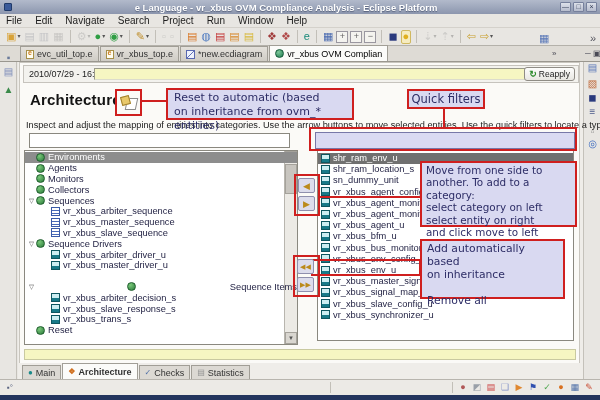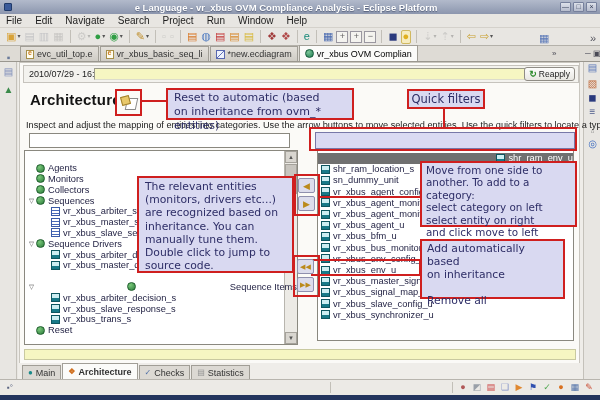--- a/index.html
+++ b/index.html
@@ -251,21 +251,21 @@
       <span class="tb-icon tb-abs" style="left: 589px; color: rgb(85, 85, 95);">»</span>
     </div>
 
   <div id="tabrow">
       <div class="etab">
         <span class="e-file-icon"></span>
         <span>evc_util_top.e</span>
       </div>
       <div class="etab">
         <span class="e-file-icon"></span>
-        <span>vr_xbus_basic_seq_li</span>
+        <span>vr_xbus_top.e</span>
       </div>
       <div class="etab">
         <span class="diagram-file-icon"></span>
         <span>*new.ecdiagram</span>
       </div>
       <div class="etab active">
         <span class="ovm-analysis-icon"></span>
         <span>vr_xbus OVM Complian</span>
       </div>
     </div>
@@ -307,20 +307,25 @@
 
       <input id="left-filter" value="" style="">
       <input id="right-filter" value="" style="">
 
       <div id="tree-panel">
         <div id="tree-sb">
           <div class="sb-btn" style="top:0">▲</div>
           <div class="thumb"></div>
           <div class="sb-btn" style="bottom:0">▼</div>
         </div>
+      <div class="trow sel" style="top: 1px; padding-left: 2px;">
+            <span class="exp"></span>
+            <span class="ticon icon-category"></span>
+            <span>Environments</span>
+          </div>
           <div class="trow" style="top: 11.8px; padding-left: 2px;">
             <span class="exp"></span>
             <span class="ticon icon-category"></span>
             <span>Agents</span>
           </div>
           <div class="trow" style="top: 22.6px; padding-left: 2px;">
             <span class="exp"></span>
             <span class="ticon icon-category"></span>
             <span>Monitors</span>
           </div>
@@ -385,21 +390,21 @@
             <span>vr_xbus_trans_s</span>
           </div>
           <div class="trow" style="top: 173.8px; padding-left: 2px;">
             <span class="exp"></span>
             <span class="ticon icon-category"></span>
             <span>Reset</span>
           </div>
         </div>
 
       <div id="list-panel">
-          <div class="lrow sel" style="top: 1.5px; justify-content: flex-end;">
+          <div class="lrow sel" style="top: 1.5px;">
             <span class="ticon icon-unit"></span>
             <span>shr_ram_env_u</span>
           </div>
           <div class="lrow" style="top: 12.7px;">
             <span class="ticon icon-unit"></span>
             <span>shr_ram_location_s</span>
           </div>
           <div class="lrow" style="top: 23.9px;">
             <span class="ticon icon-unit"></span>
             <span>sn_dummy_unit</span>
@@ -461,27 +466,20 @@
   <div id="movebtns"></div>
 
   <div class="ann" style="left:141px;top:100px;width:25px;height:2px;"></div>
   <div class="note" style="left:166px;top:88px;width:188px;height:32px;font-size:11px;line-height:14px;padding:1px 6px;">Reset to automatic (based
 on inheritance from ovm_* entities)</div>
 
   <div class="note" style="left:407px;top:89px;width:78px;height:20px;font-size:11.5px;line-height:16px;text-align:center;">Quick filters</div>
   <div class="ann" style="left:443px;top:109px;width:2px;height:19px;"></div>
   <div class="ann-rect" style="left:309px;top:127px;width:268px;height:24px;"></div>
 
-  <div class="note" style="left:137px;top:176px;width:157px;height:97px;font-size:10.8px;line-height:13.2px;padding:2px 6px;">The relevant entities
-(monitors, drivers etc...)
-are recognized based on
-inheritance. You can
-manually tune them.
-Double click to jump to
-source code.</div>
 
   <div class="ann-rect" style="left:294px;top:174px;width:26px;height:42px;"></div>
   <div class="ann" style="left:320px;top:196px;width:100px;height:2px;"></div>
   <div class="note" style="left:420px;top:161px;width:157px;height:66px;font-size:10.4px;line-height:12.4px;padding:1px 4px;">Move from one side to
 another. To add to a category:
 select category on left
 select entity on right
 and click move to left button</div>
 
   <div class="ann-rect" style="left:293px;top:255px;width:27px;height:42px;"></div>

